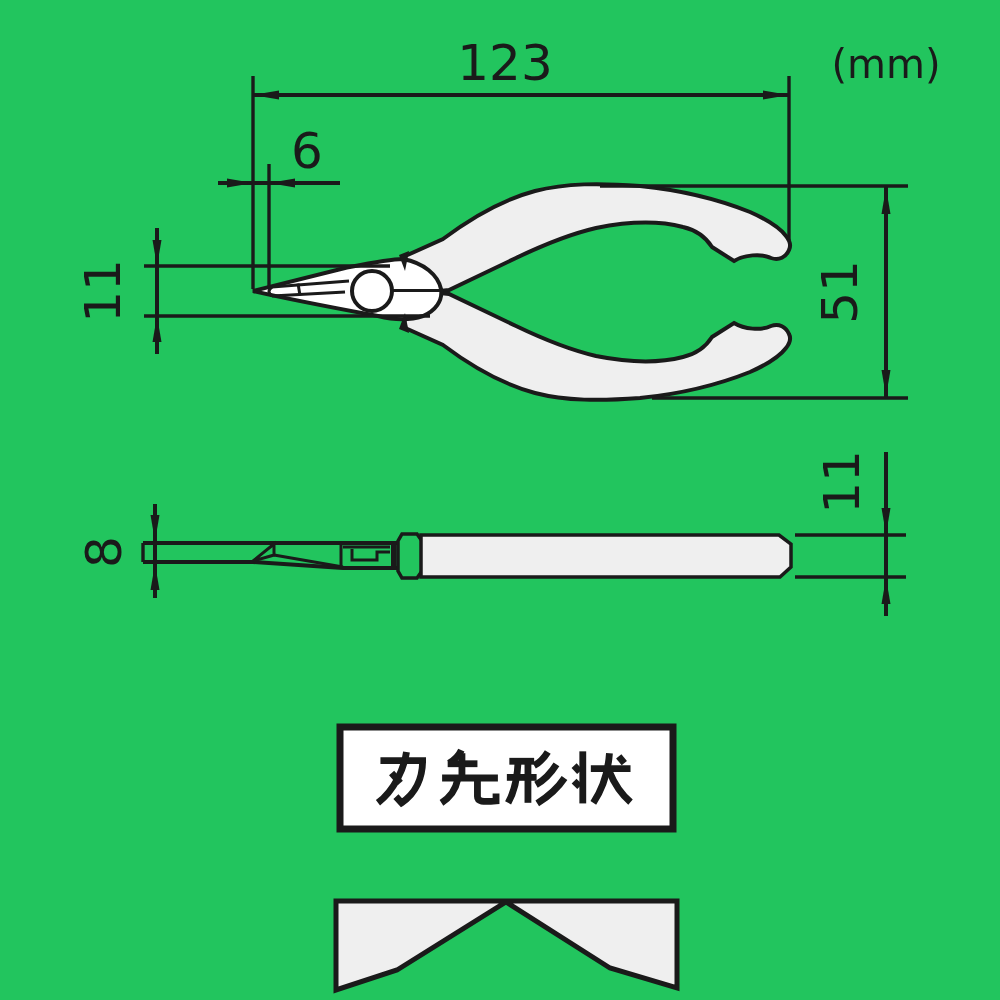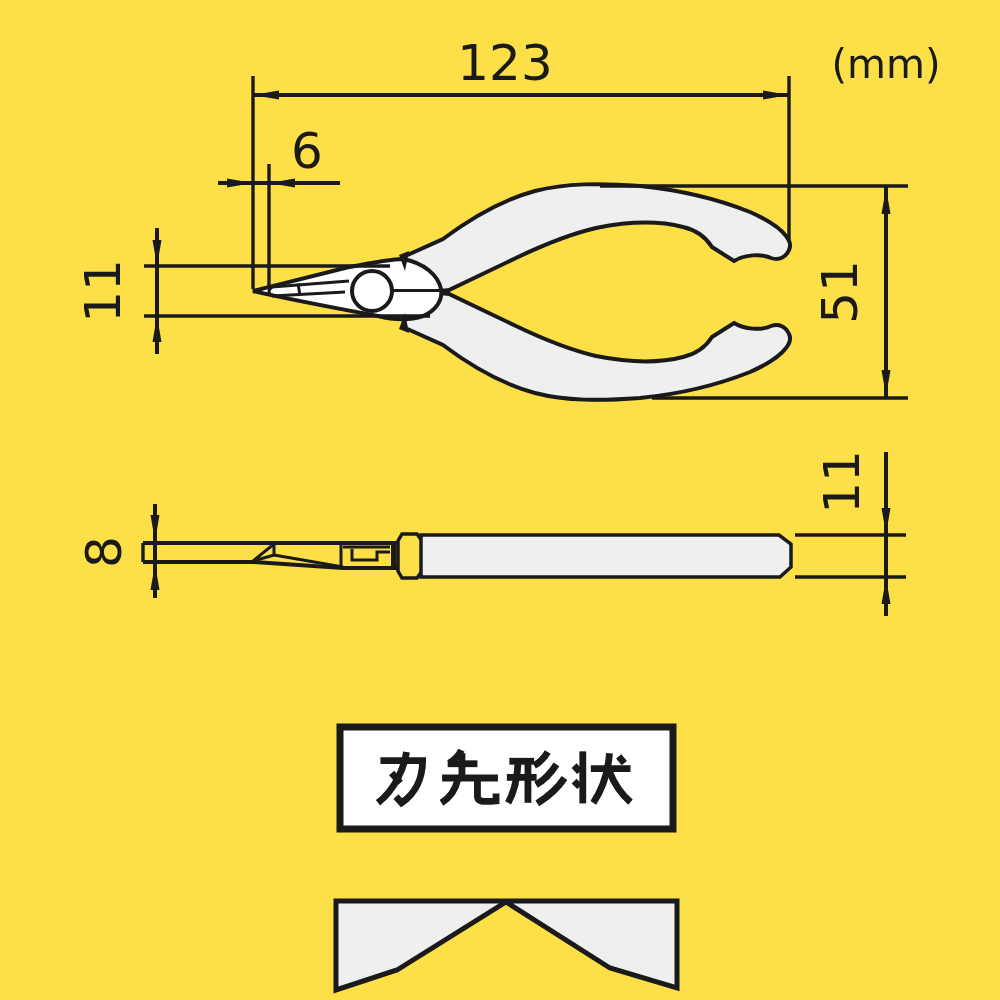--- a/index.html
+++ b/index.html
@@ -1,16 +1,16 @@
 <!DOCTYPE html>
 <html><head>
 <meta charset="utf-8">
 <style>
   html,body{margin:0;padding:0;background:#ffffff;}
-  #canvas{position:relative;width:1000px;height:1000px;background:#fde047;overflow:hidden;
+  #canvas{position:relative;width:1000px;height:1000px;background:#22c55e;overflow:hidden;
           font-family:"DejaVu Sans","Liberation Sans",sans-serif;}
   svg{position:absolute;left:0;top:0;}
   .ln{stroke:#1a1a1a;fill:none;}
   .outline{stroke:#1a1a1a;stroke-width:4;fill:#ffffff;}
   .dim{stroke:#1a1a1a;stroke-width:3.4;fill:none;}
   .dimline{stroke:#1a1a1a;stroke-width:4;fill:none;}
   .ah{fill:#1a1a1a;stroke:none;}
   .dimtxt{font-family:"DejaVu Sans","Liberation Sans",sans-serif;font-size:50px;fill:#1a1a1a;}
   .unittxt{font-family:"DejaVu Sans","Liberation Sans",sans-serif;font-size:40px;fill:#1a1a1a;}
   .kanji{stroke:#1a1a1a;stroke-width:11;fill:none;stroke-linecap:butt;stroke-linejoin:miter;}

